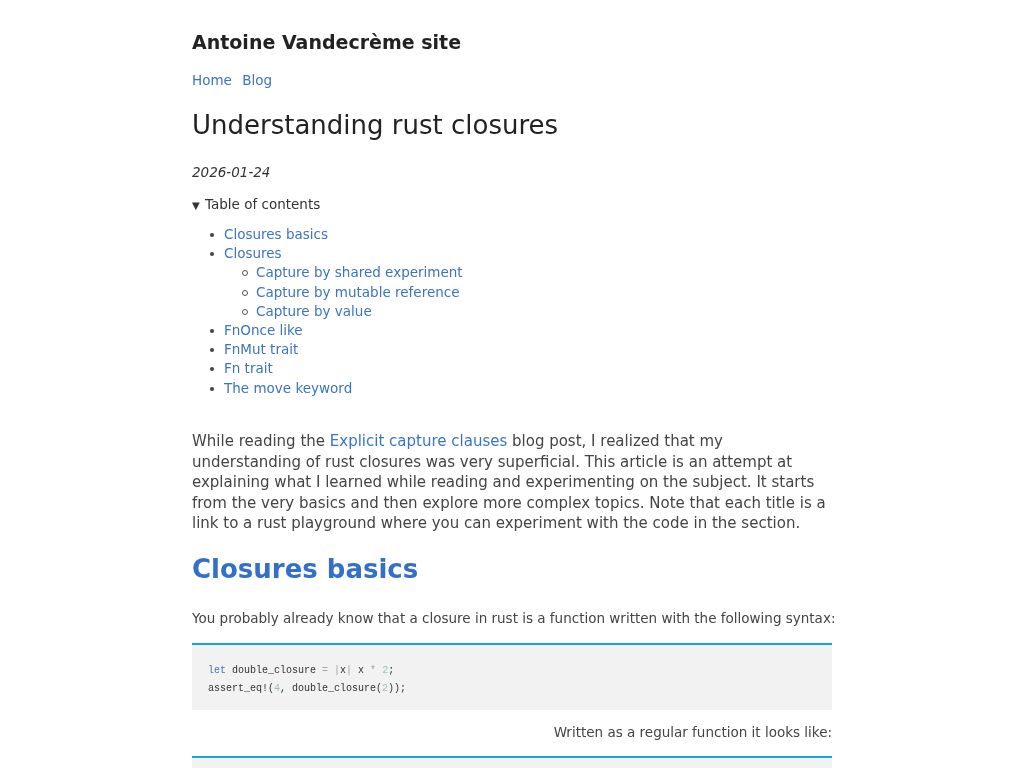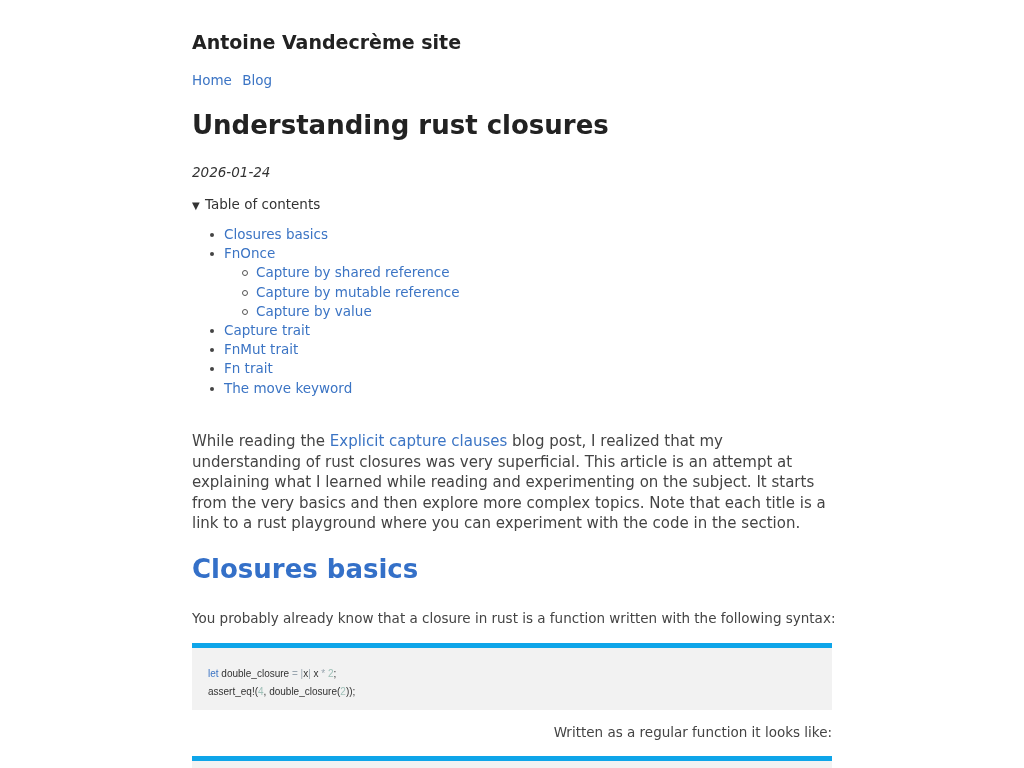--- a/index.html
+++ b/index.html
@@ -12,21 +12,21 @@
     .site-title {
       position: absolute; top: 31px; left: 0;
       font-size: 19px; font-weight: bold; color: #222222; margin: 0;
       white-space: nowrap;
       text-align: right;
     }
     .nav { position: absolute; top: 72px; left: 0; font-size: 13.5px; white-space: nowrap; }
     .nav a { color: #3b74c4; text-decoration: none; margin-right: 6px; }
     .post-title {
       position: absolute; top: 110px; left: 0;
-      font-size: 26px; font-weight: bold; color: #222222; margin: 0; white-space: nowrap;
+      font-size: 26px; font-weight: normal; color: #222222; margin: 0; white-space: nowrap;
     }
     .date {
       position: absolute; top: 164px; left: 0;
       font-size: 13.5px; font-style: italic; color: #333333;
     }
     .toc { position: absolute; top: 196px; left: 0; width: 640px; font-size: 13.5px; }
     .toc-summary { color: #333333; cursor: pointer; white-space: nowrap; }
     .toc-summary .tri { font-size: 10px; display: inline-block; width: 13px; }
     .toc ul { list-style: none; margin: 0; padding: 0; }
     .toc > ul { margin-top: 13px; }
@@ -50,22 +50,22 @@
     }
     .section-heading a { color: #3470c8; text-decoration: none; }
     .para {
       position: absolute; left: 0; width: 640px; margin: 0;
       font-size: 13.5px; color: #444444; white-space: nowrap;
     }
     .p1 { top: 610px; }
     .p2 { top: 724px; text-align: right; }
     .code {
       position: absolute; left: 0; width: 640px; background: #f2f2f2;
-      border-top: 5px solid #0ea5e9;
-      font-family: Liberation Sans, sans-serif; font-size: 10px; color: #333333;
+      border-top: 2px solid #0ea5e9;
+      font-family: Liberation Mono, monospace; font-size: 10px; color: #333333;
       box-sizing: border-box; padding: 17px 16px; margin: 0; line-height: 18px;
     }
     .code1 { top: 643px; height: 67px; }
     .code2 { top: 756px; height: 40px; }
     .kw { color: #3b74c4; }
     .op { color: #9aa6b0; }
     .num { color: #9fc0b8; }
   </style>
 </head>
 <body>
@@ -82,25 +82,25 @@
   <h1 class="post-title">Understanding rust closures</h1>
 
   <div class="date">2026-01-24</div>
 
   <div class="toc">
     <div class="toc-summary">
       <span class="tri">▼</span><span>Table of contents</span>
     </div>
     <ul>
       <li class="l1"><span class="bullet"></span><a href="#">Closures basics</a></li>
-      <li class="l1"><span class="bullet"></span><a href="#">FnOnce</a></li>
-      <li class="l2"><span class="bullet"></span><a href="#">Capture by shared reference</a></li>
+      <li class="l1"><span class="bullet"></span><a href="#">Closures</a></li>
+      <li class="l2"><span class="bullet"></span><a href="#">Capture by shared experiment</a></li>
       <li class="l2"><span class="bullet"></span><a href="#">Capture by mutable reference</a></li>
       <li class="l2"><span class="bullet"></span><a href="#">Capture by value</a></li>
-      <li class="l1"><span class="bullet"></span><a href="#">Capture trait</a></li>
+      <li class="l1"><span class="bullet"></span><a href="#">FnOnce like</a></li>
       <li class="l1"><span class="bullet"></span><a href="#">FnMut trait</a></li>
       <li class="l1"><span class="bullet"></span><a href="#">Fn trait</a></li>
       <li class="l1"><span class="bullet"></span><a href="#">The move keyword</a></li>
     </ul>
   </div>
 
   <p class="intro"><span>While reading the </span><a href="#">Explicit capture clauses</a><span> blog post, I realized that my understanding of rust closures was very superficial. This article is an attempt at explaining what I learned while reading and experimenting on the subject. It starts from the very basics and then explore more complex topics. Note that each title is a link to a rust playground where you can experiment with the code in the section.</span></p>
 
   <h2 class="section-heading"><a href="#">Closures basics</a></h2>
 

